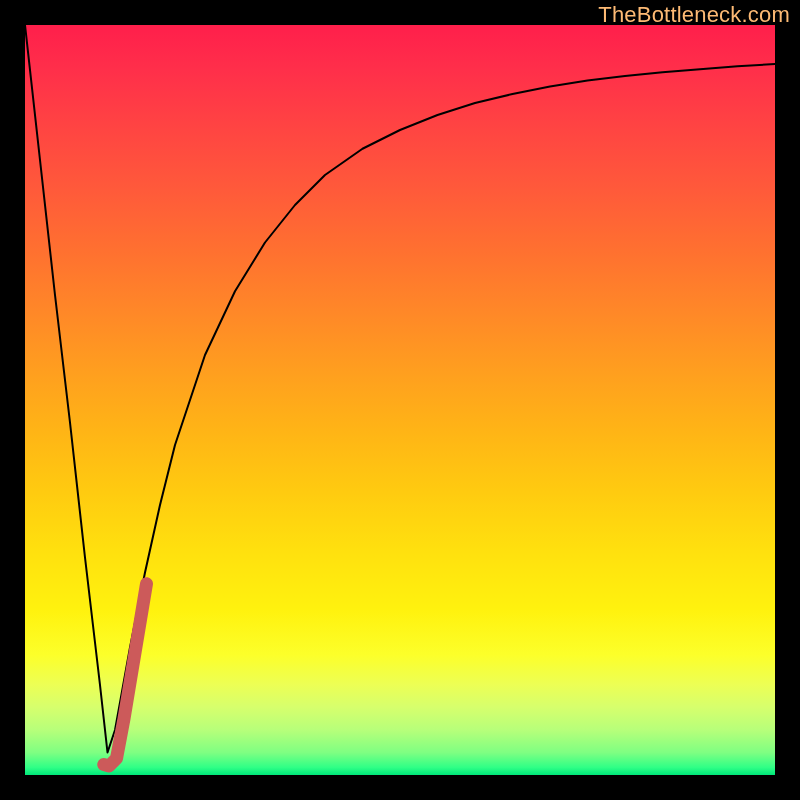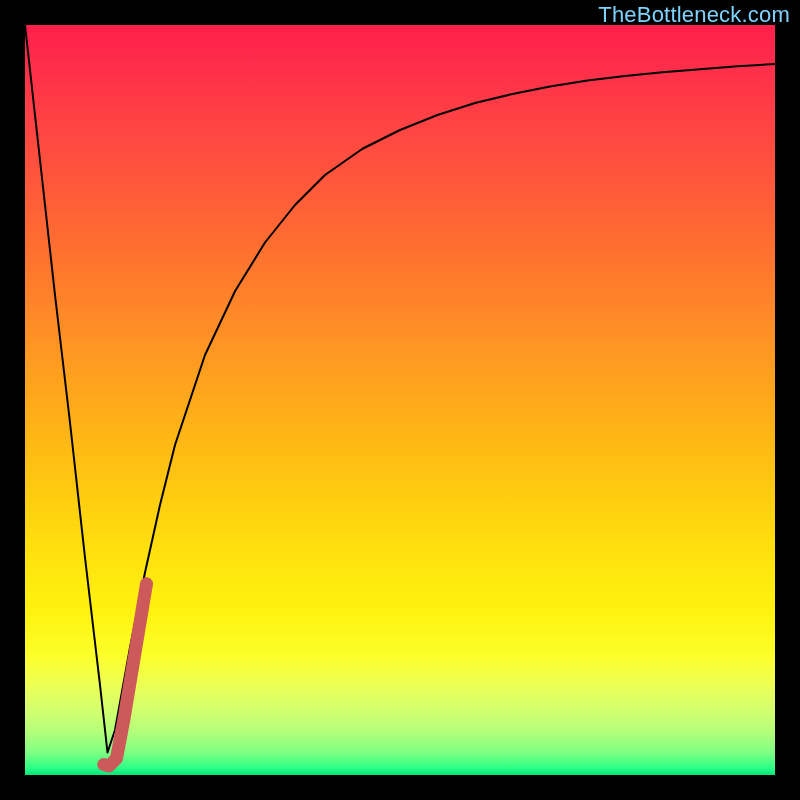--- a/index.html
+++ b/index.html
@@ -9,21 +9,21 @@
     width: 800px;
     height: 800px;
     background: #000;
   }
   .watermark {
     position: absolute;
     top: 2px;
     right: 10px;
     font-family: Arial, Helvetica, sans-serif;
     font-size: 22px;
-    color: #7dd3fc;
+    color: #fdba74;
     letter-spacing: 0.2px;
     user-select: none;
   }
   .plot {
     position: absolute;
     left: 25px;
     top: 25px;
     width: 750px;
     height: 750px;
   }

